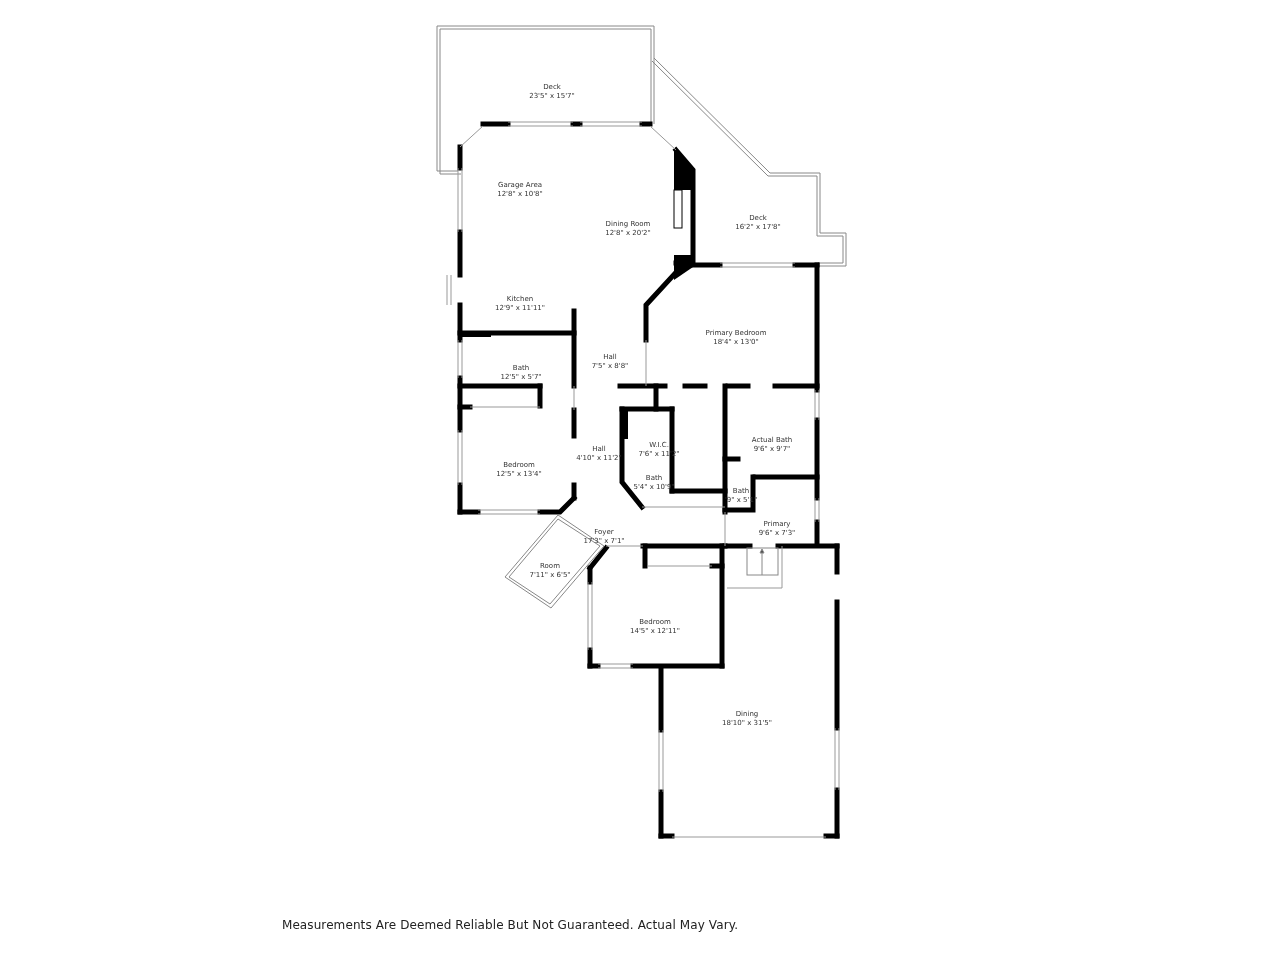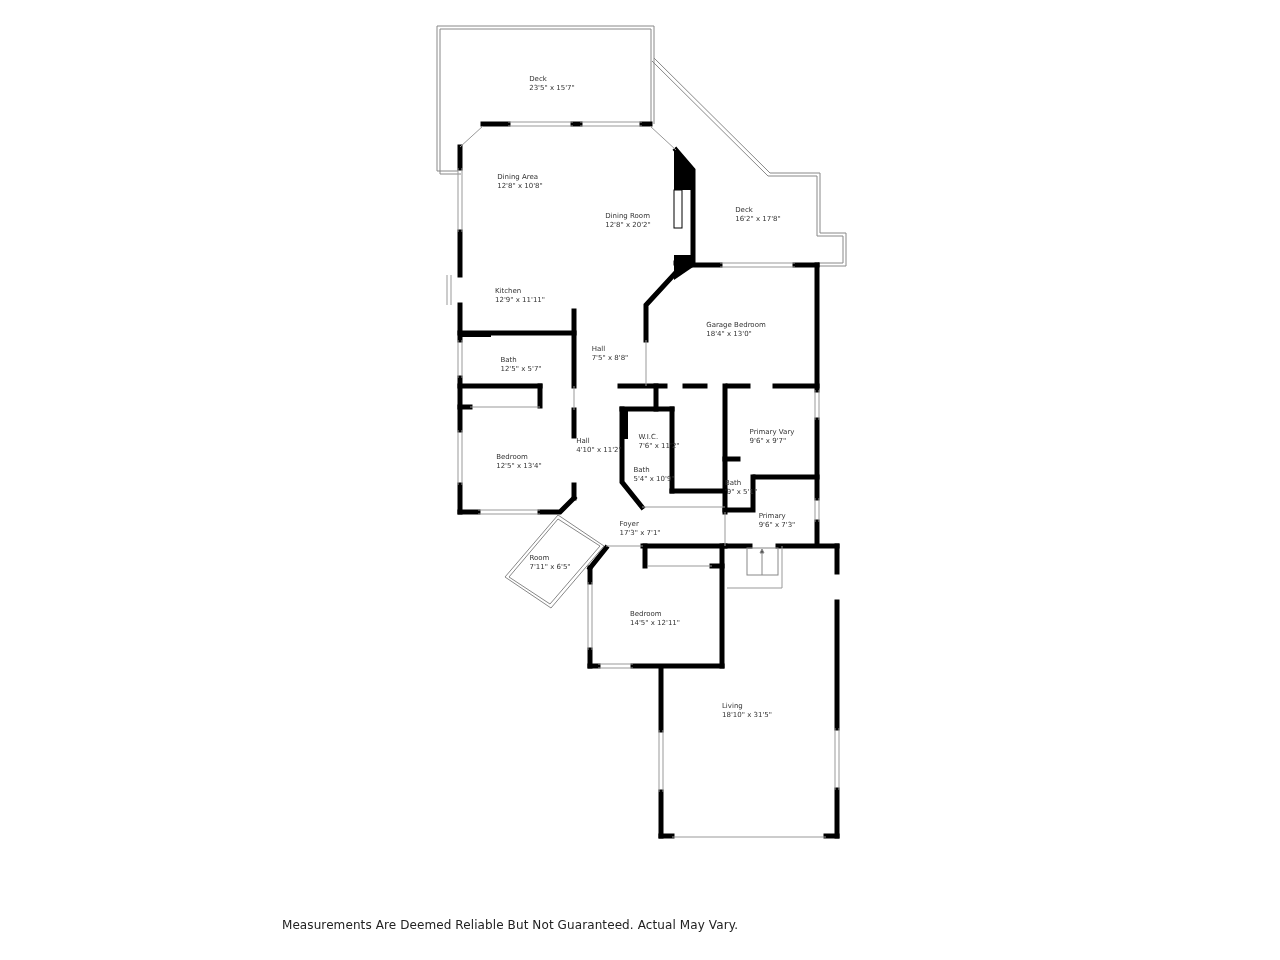--- a/index.html
+++ b/index.html
@@ -1,21 +1,21 @@
 <!DOCTYPE html>
 <html><head>
 <meta charset="utf-8">
 <style>
   html, body { margin: 0; padding: 0; background: #ffffff; }
   body { width: 1280px; height: 960px; position: relative; overflow: hidden;
          font-family: "DejaVu Sans", sans-serif; }
   #plan { position: absolute; left: 0; top: 0; width: 1280px; height: 960px; }
   .room-label { position: absolute; transform: translate(-50%, -50%);
-                text-align: left; font-size: 7px; line-height: 8.5px; color: #333333;
-                white-space: nowrap; }
+                text-align: center; font-size: 7px; line-height: 8.5px; color: #333333;
+                white-space: nowrap; margin-top: 8px; }
   .room-label span { display: block; }
   #disclaimer { position: absolute; left: 0; width: 1020px; top: 918px; text-align: center;
                 font-size: 12px; color: #222222; letter-spacing: 0.1px; }
 </style>
 </head>
 <body>
 
 <svg id="plan" viewBox="0 0 1280 960" xmlns="http://www.w3.org/2000/svg">
 
   <g fill="none" stroke="#888" stroke-width="1">
@@ -154,53 +154,53 @@
     <polygon points="760,553 764,553 762,549" fill="#444"></polygon>
   </g>
 </svg>
 
 <div>
   <div class="room-label" style="left:552px;top:83px">
       <span>Deck</span>
       <span>23'5" x 15'7"</span>
     </div>
   <div class="room-label" style="left:520px;top:181px">
-      <span>Dining Area</span>
+      <span>Garage Area</span>
       <span>12'8" x 10'8"</span>
     </div>
   <div class="room-label" style="left:628px;top:220px">
       <span>Dining Room</span>
       <span>12'8" x 20'2"</span>
     </div>
   <div class="room-label" style="left:758px;top:214px">
       <span>Deck</span>
       <span>16'2" x 17'8"</span>
     </div>
   <div class="room-label" style="left:520px;top:295px">
       <span>Kitchen</span>
       <span>12'9" x 11'11"</span>
     </div>
   <div class="room-label" style="left:610px;top:353px">
       <span>Hall</span>
       <span>7'5" x 8'8"</span>
     </div>
   <div class="room-label" style="left:736px;top:329px">
-      <span>Garage Bedroom</span>
+      <span>Primary Bedroom</span>
       <span>18'4" x 13'0"</span>
     </div>
   <div class="room-label" style="left:521px;top:364px">
       <span>Bath</span>
       <span>12'5" x 5'7"</span>
     </div>
   <div class="room-label" style="left:659px;top:441px">
       <span>W.I.C.</span>
       <span>7'6" x 11'2"</span>
     </div>
   <div class="room-label" style="left:772px;top:436px">
-      <span>Primary Vary</span>
+      <span>Actual Bath</span>
       <span>9'6" x 9'7"</span>
     </div>
   <div class="room-label" style="left:599px;top:445px">
       <span>Hall</span>
       <span>4'10" x 11'2"</span>
     </div>
   <div class="room-label" style="left:519px;top:461px">
       <span>Bedroom</span>
       <span>12'5" x 13'4"</span>
     </div>
@@ -209,31 +209,31 @@
       <span>5'4" x 10'9"</span>
     </div>
   <div class="room-label" style="left:741px;top:487px">
       <span>Bath</span>
       <span>'9" x 5'1"</span>
     </div>
   <div class="room-label" style="left:777px;top:520px">
       <span>Primary</span>
       <span>9'6" x 7'3"</span>
     </div>
-  <div class="room-label" style="left:640px;top:528px">
+  <div class="room-label" style="left:604px;top:528px">
       <span>Foyer</span>
       <span>17'3" x 7'1"</span>
     </div>
   <div class="room-label" style="left:550px;top:562px">
       <span>Room</span>
       <span>7'11" x 6'5"</span>
     </div>
   <div class="room-label" style="left:655px;top:618px">
       <span>Bedroom</span>
       <span>14'5" x 12'11"</span>
     </div>
   <div class="room-label" style="left:747px;top:710px">
-      <span>Living</span>
+      <span>Dining</span>
       <span>18'10" x 31'5"</span>
     </div>
 </div>
 
 <div id="disclaimer">Measurements Are Deemed Reliable But Not Guaranteed. Actual May Vary.</div>
 
 </body></html>

